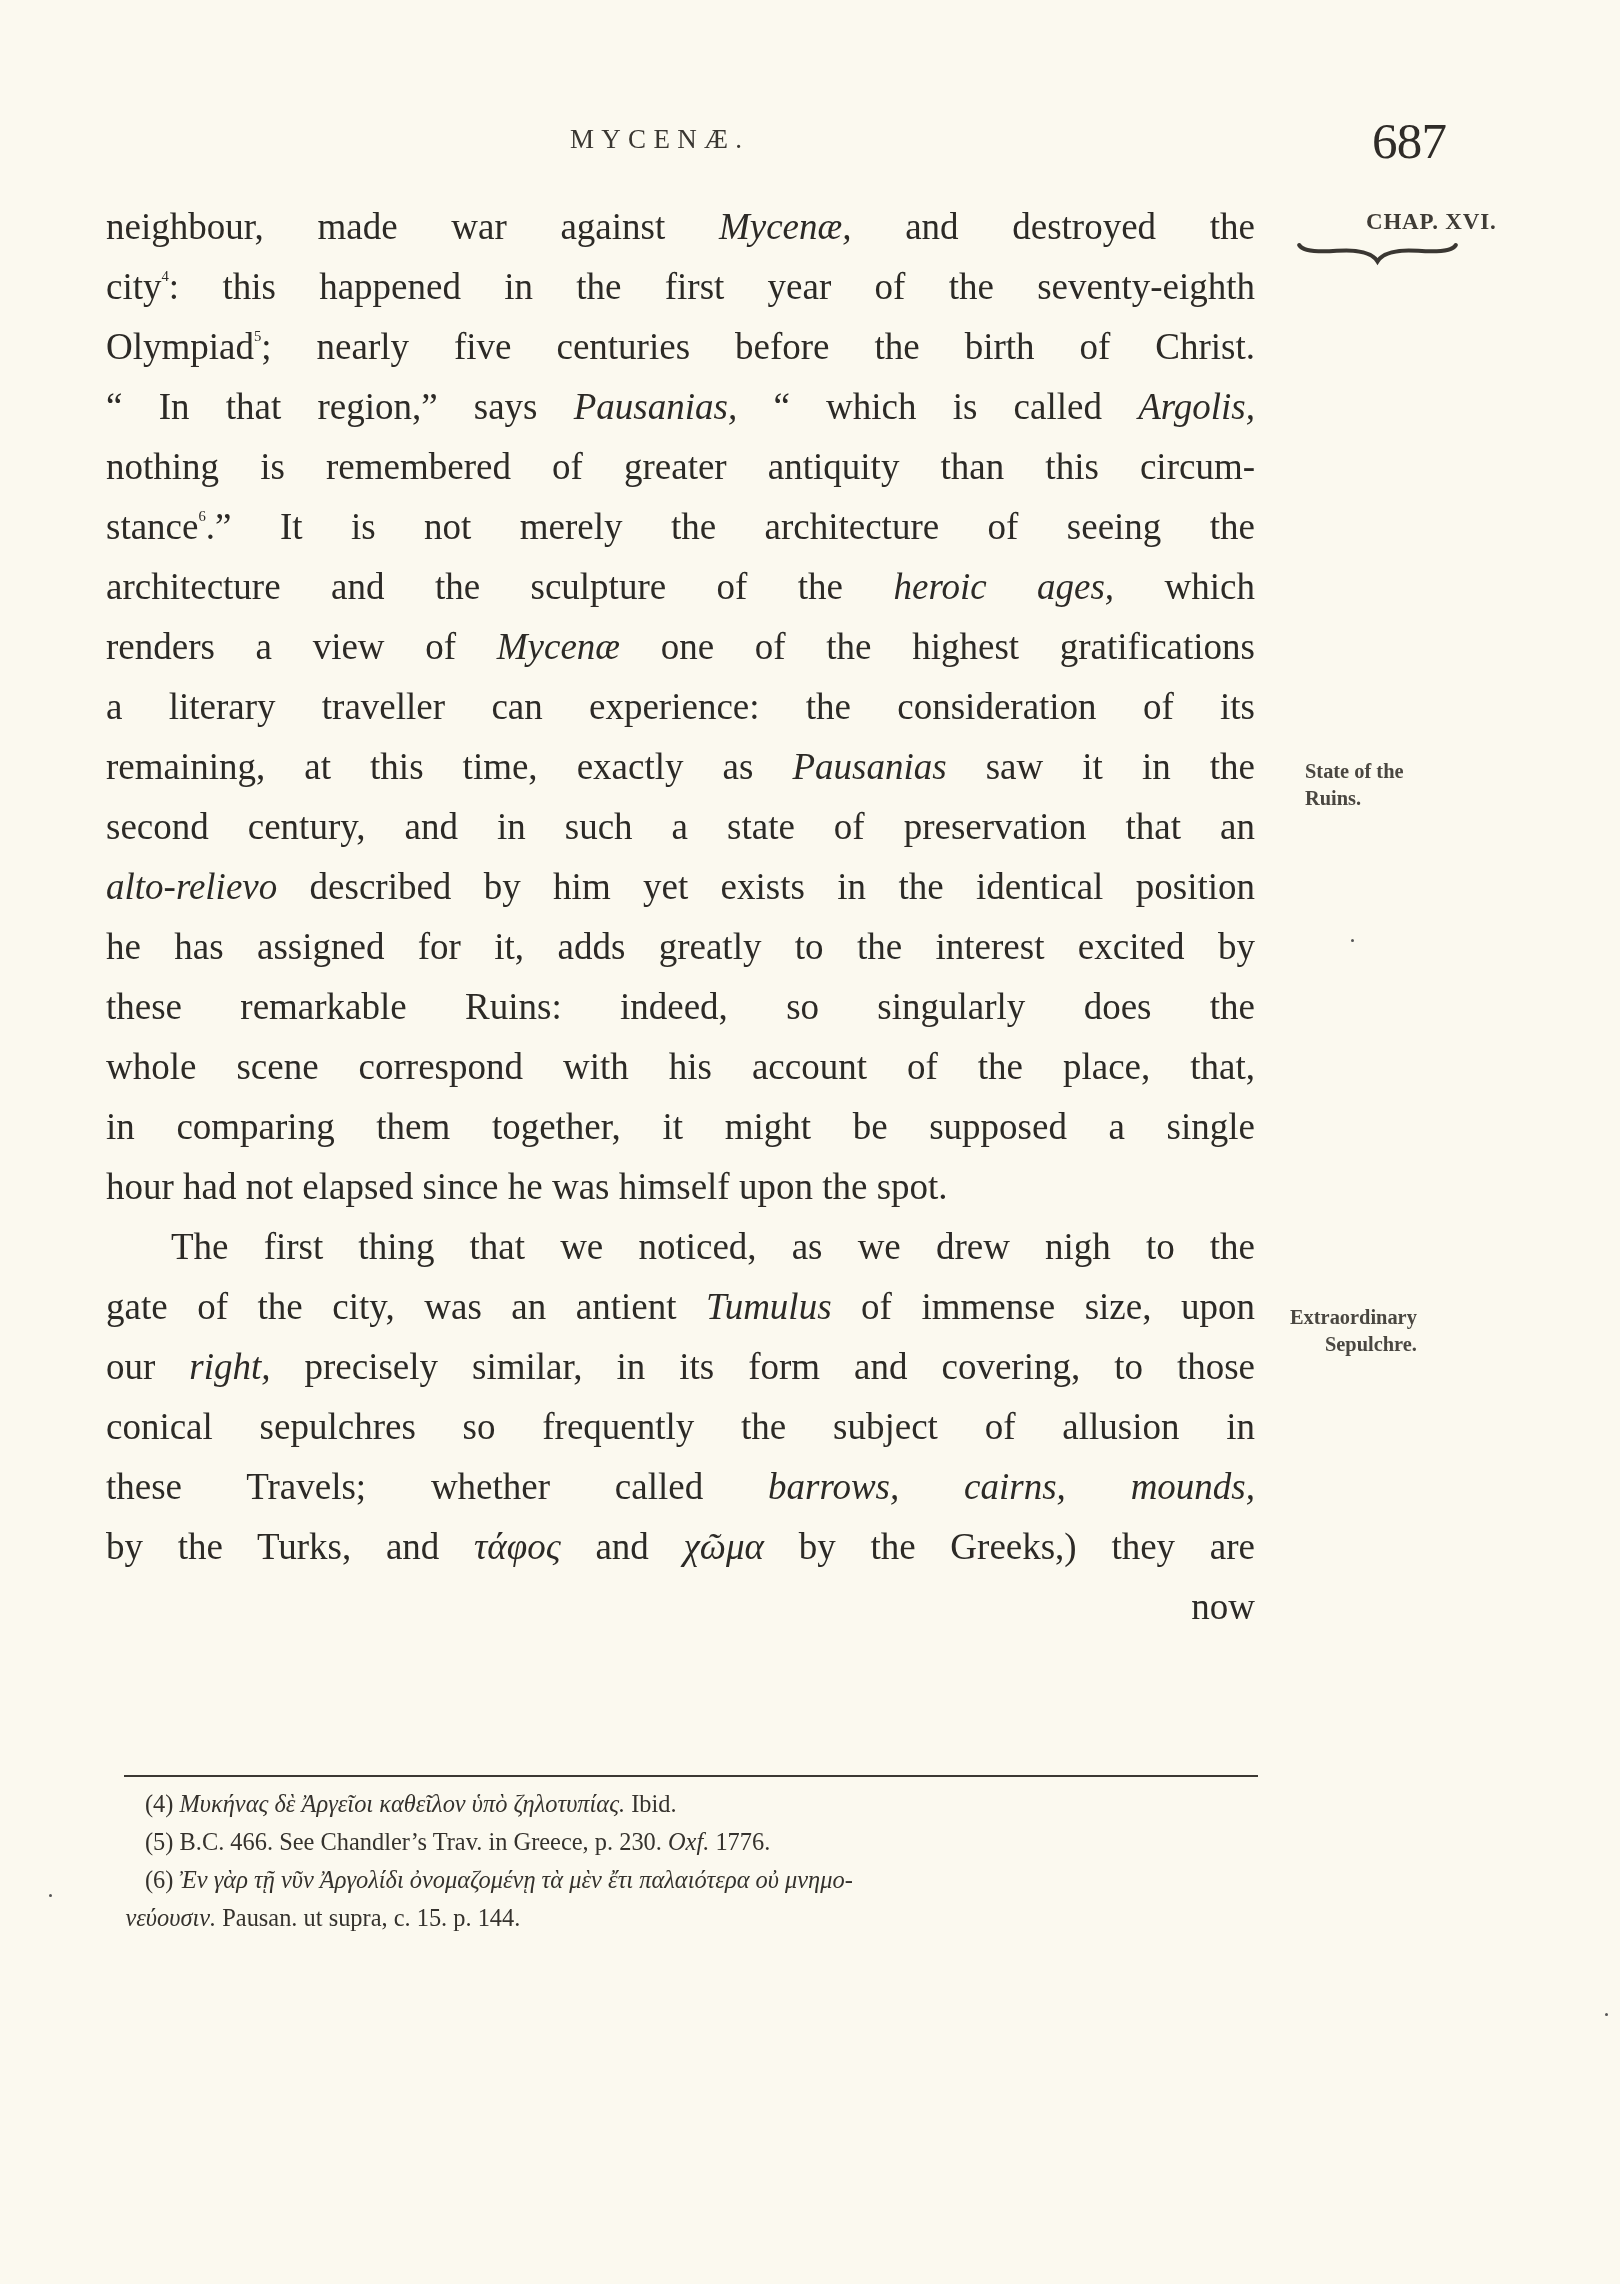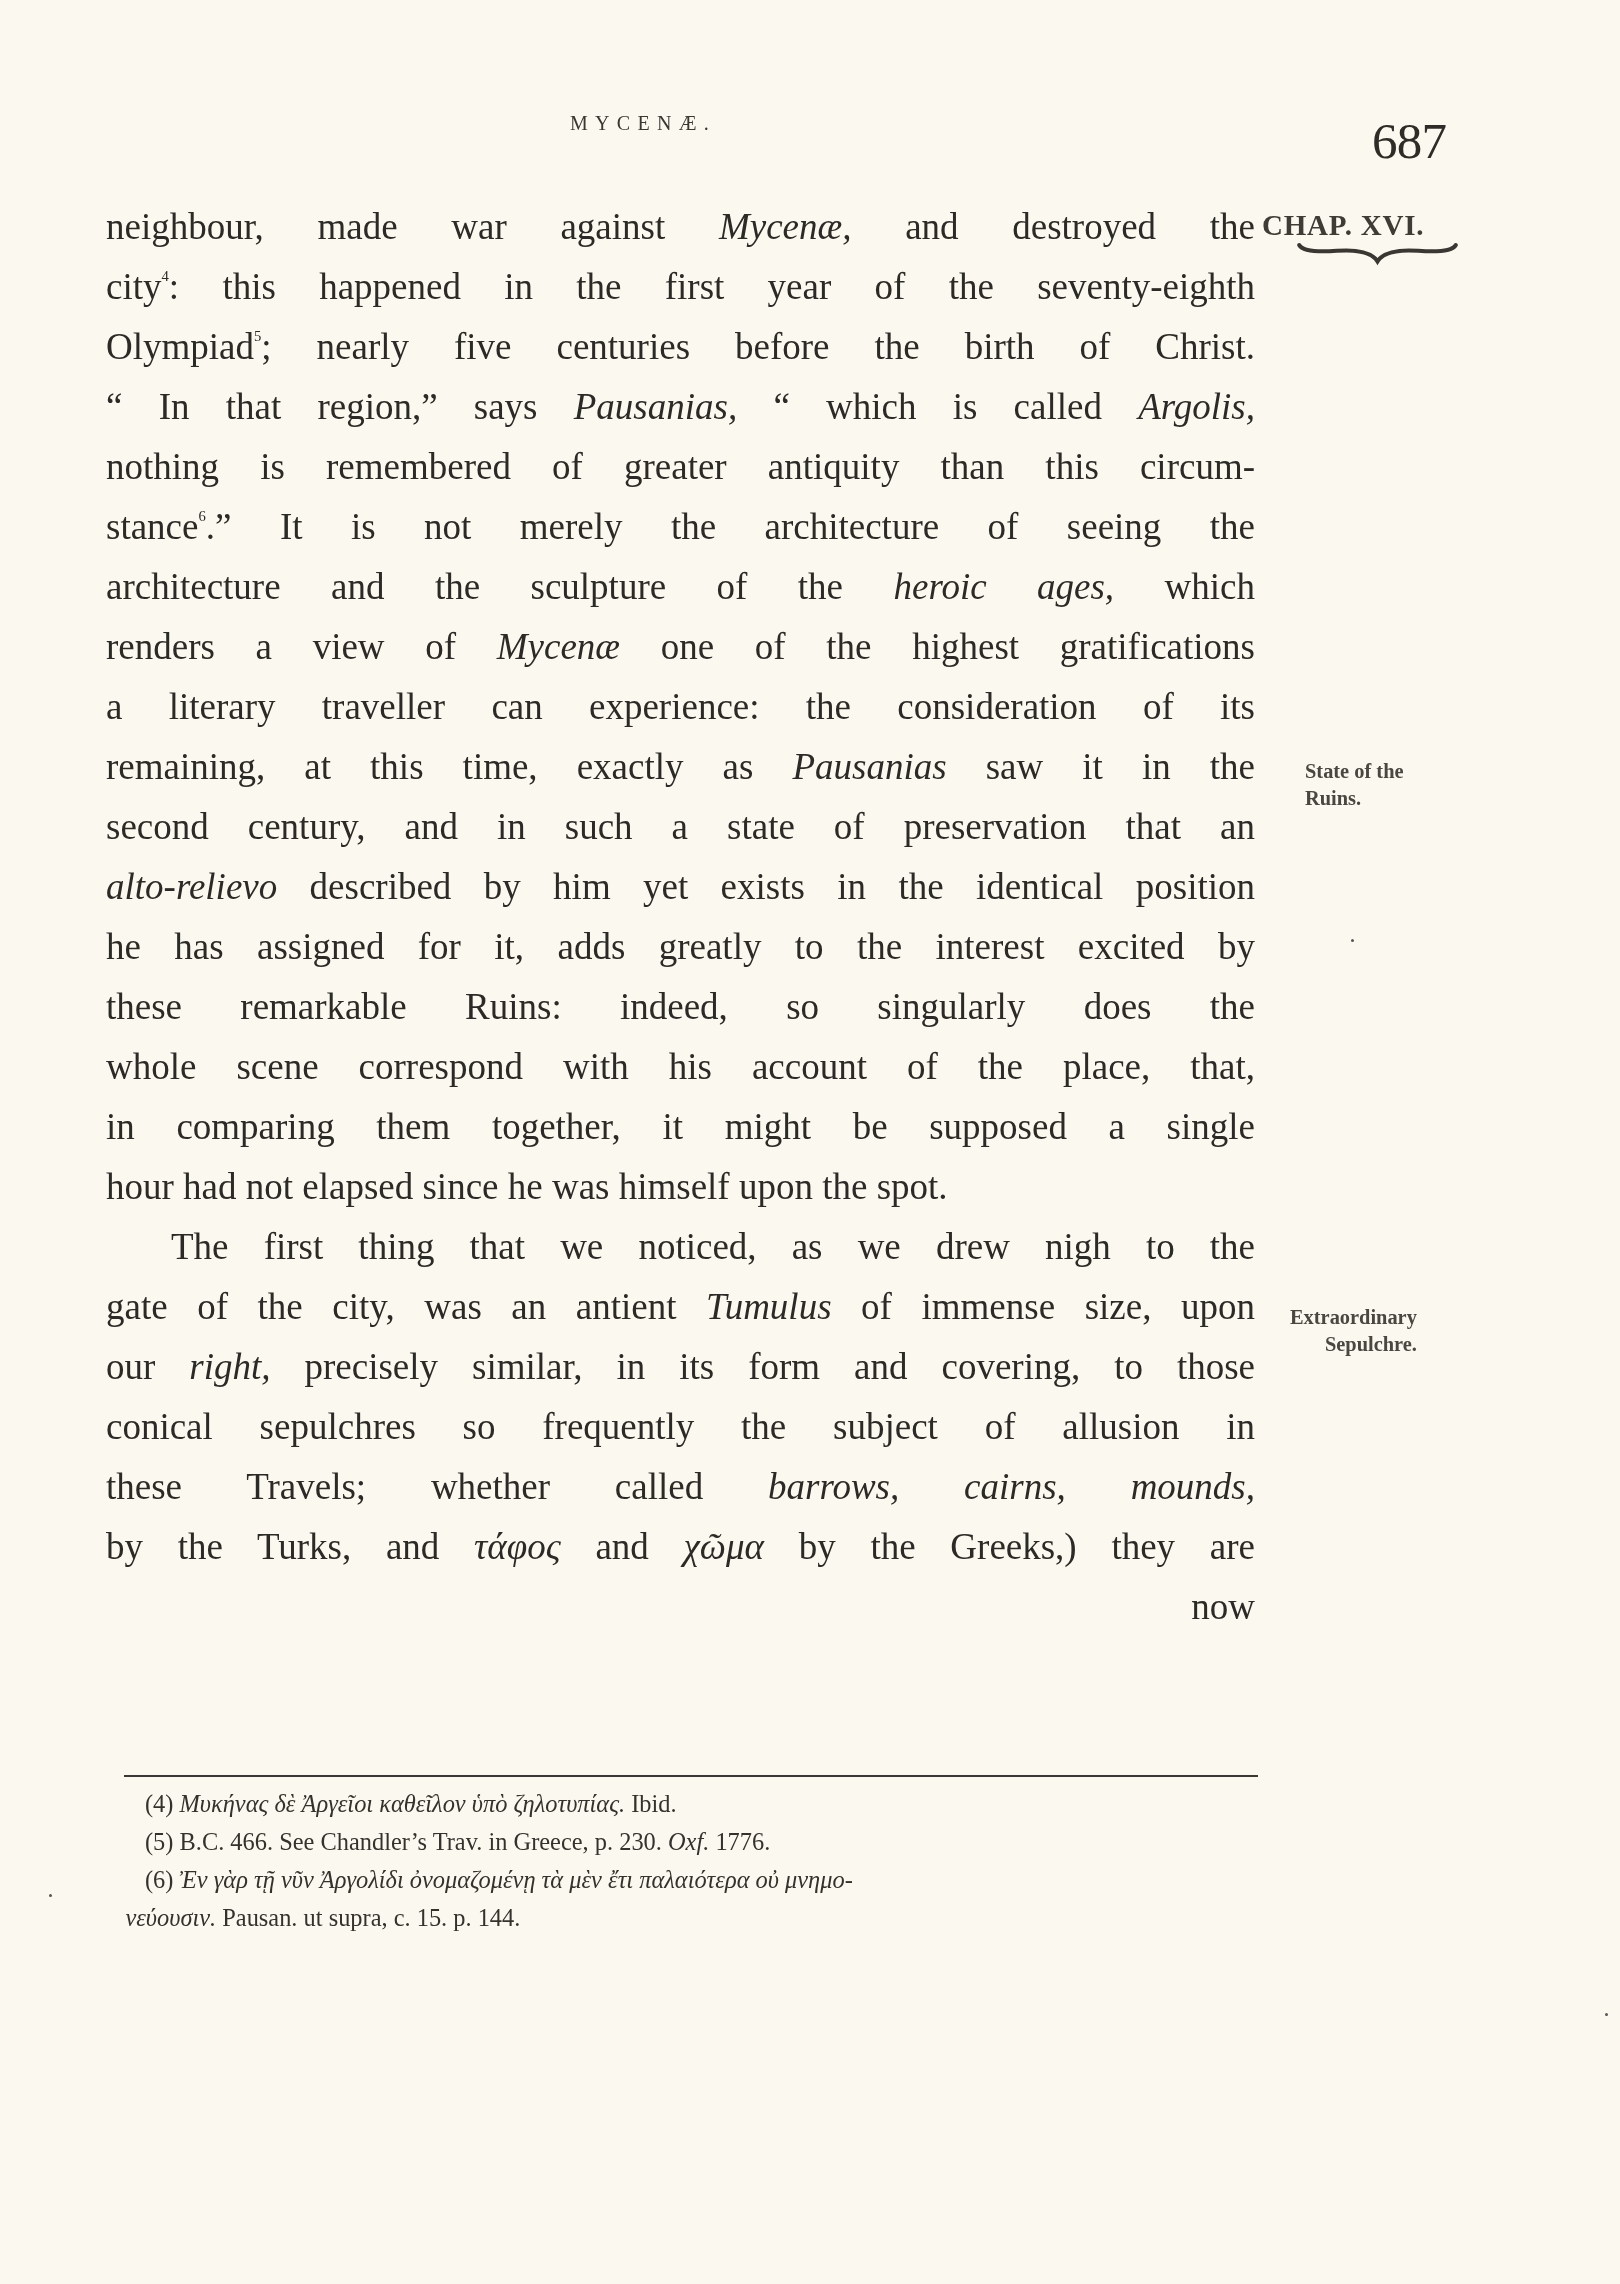--- a/index.html
+++ b/index.html
@@ -5,30 +5,30 @@
   html, body { margin: 0; padding: 0; }
   body {
     width: 1621px; height: 2284px;
     background: #fbf9ef;
     position: relative; overflow: hidden;
     font-family: "Liberation Serif", "DejaVu Serif", serif;
     color: #2c2a26;
   }
   .page { position: absolute; left: 0; top: 0; width: 1621px; height: 2284px; }
   .running-head {
-    position: absolute; top: 112px; left: 570px;
-    font-size: 20px; letter-spacing: 7.3px; color: #3a3732; text-align: right;
+    position: absolute; top: 124px; left: 570px;
+    font-size: 27px; letter-spacing: 7.3px; color: #3a3732; text-align: right;
   }
   .page-number {
     position: absolute; top: 112px; left: 1372px;
     font-size: 51px; color: #2f2c28; letter-spacing: -0.8px;
   }
   .chap {
-    position: absolute; top: 209px; left: 1262px;
-    font-size: 29px; font-weight: bold; color: #3f3c36; letter-spacing: 0.8px;
+    position: absolute; top: 209px; left: 1366px;
+    font-size: 23px; font-weight: bold; color: #3f3c36; letter-spacing: 0.8px;
   }
   .chap-brace { position: absolute; top: 240px; left: 1296px; width: 163px; height: 33px; }
   .body-text {
     position: absolute; left: 106px; top: 197px; width: 1149px;
     font-size: 37px; line-height: 60px;
   }
   .line { white-space: nowrap; text-align: justify; text-align-last: justify; height: 60px; }
   .line.last { text-align-last: left; }
   .line.right { text-align: right; text-align-last: right; }
   .line.indent { padding-left: 65px; }

